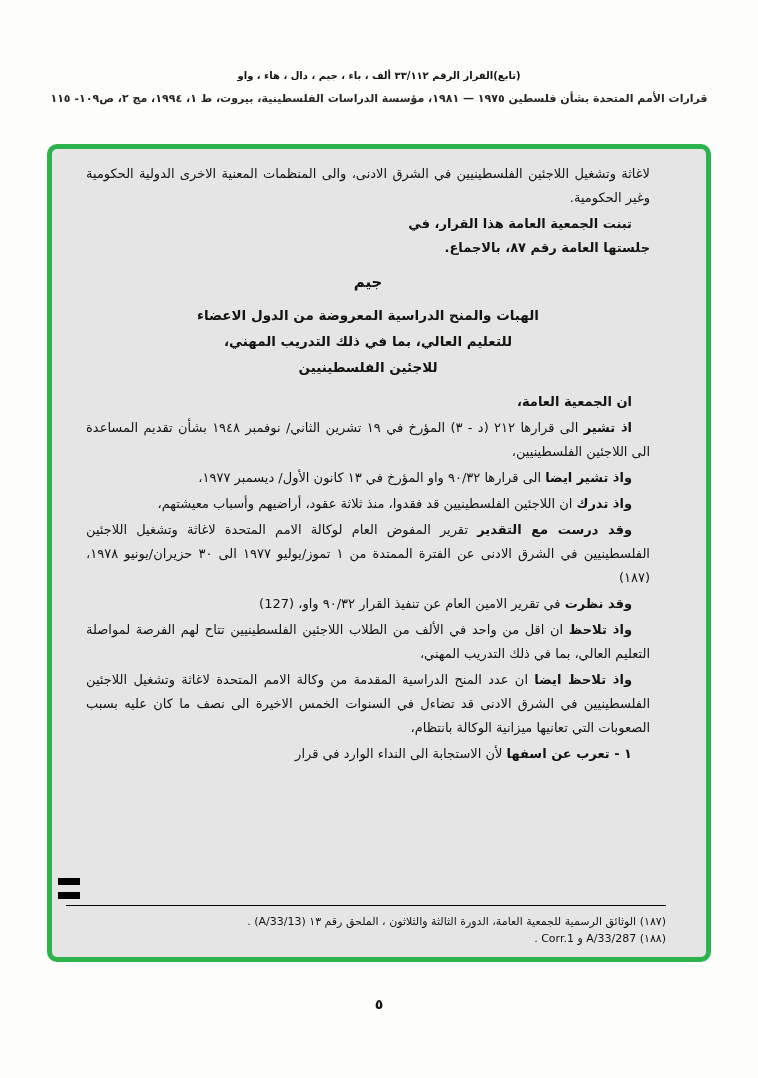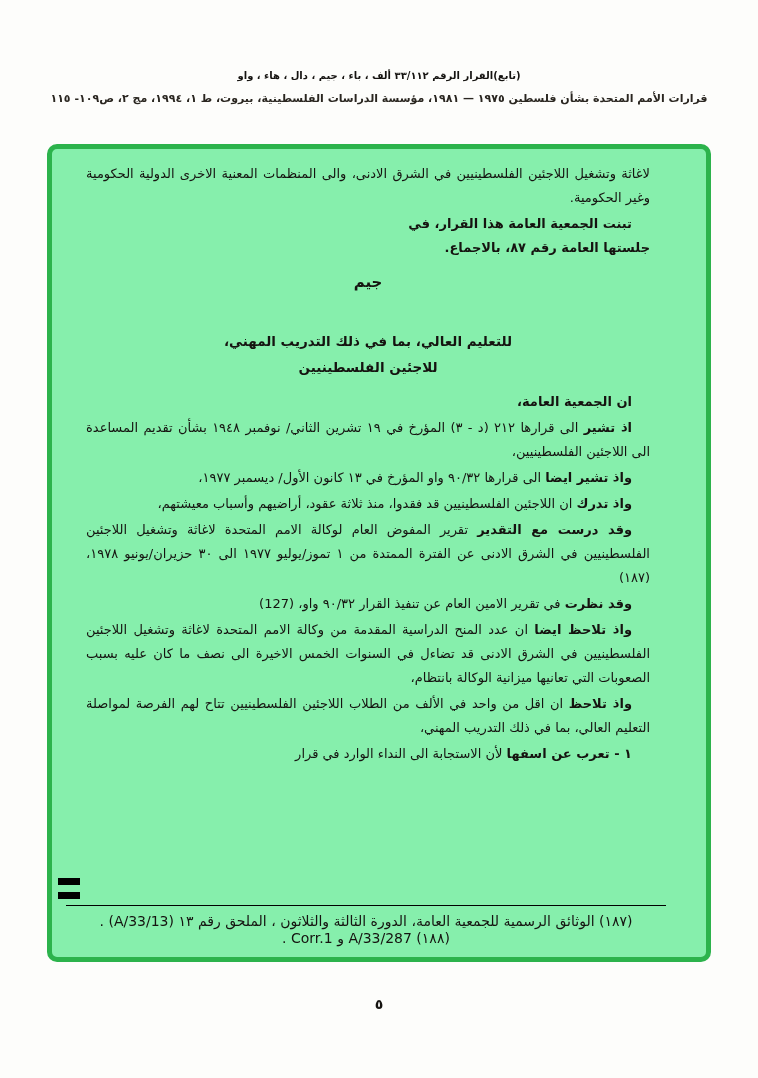--- a/index.html
+++ b/index.html
@@ -14,21 +14,21 @@
   .page-header {
     position:absolute; top:70px; left:0; width:100%;
     text-align:center; direction:rtl;
   }
   .doc-title { font-size:10px; font-weight:bold; letter-spacing:0.2px; }
   .doc-source { margin-top:11px; font-size:11px; font-weight:bold; color:#2a2620; }
   .frame {
     position:absolute; left:47px; top:144px;
     width:664px; height:818px;
     border:5px solid #2cb34c; border-radius:10px;
-    background:#86efac;
+    background:#e5e5e5;
   }
   .content {
     position:absolute; top:13px; right:56px; left:34px;
     direction:rtl; text-align:justify;
     font-size:13px; line-height:24px;
   }
   .content p { margin:0 0 2px 0; }
   p.indent { text-indent:18px; }
   .narrow { width:48%; text-align:right; text-indent:18px; margin-bottom:4px;font-weight:bold; }
   .section-letter {
@@ -41,22 +41,22 @@
   }
   .opening { font-weight:bold; text-indent:18px; margin-bottom:2px; }
   .clause .lead { font-weight:bold; }
   .scan-mark {
     position:absolute; left:6px; width:22px; height:7px; background:#000;
   }
   .mark-1 { top:729px; }
   .mark-2 { top:743px; }
   .footnotes {
     position:absolute; right:40px; left:14px; bottom:10px;
-    direction:rtl; text-align:center;
-    font-size:14px; line-height:17px;
+    direction:rtl; text-align:right;
+    font-size:11px; line-height:17px;
   }
   .fn-rule { border:0; border-top:1.5px solid #000; margin-bottom:7px; }
   .page-number {
     position:absolute; top:996px; left:0; width:100%;
     text-align:center; font-size:14px; font-weight:bold;
   }
 </style>
 </head>
 <body>
 
@@ -66,40 +66,40 @@
 </div>
 
 <div class="frame">
   <div class="content">
     <p>لاغاثة وتشغيل اللاجئين الفلسطينيين في الشرق الادنى، والى المنظمات المعنية الاخرى الدولية الحكومية وغير الحكومية.</p>
     <p class="narrow">تبنت الجمعية العامة هذا القرار، في جلستها العامة رقم ٨٧، بالاجماع.</p>
 
     <div class="section-letter">جيم</div>
 
     <div class="section-title">
-      <br>
+      <span>الهبات والمنح الدراسية المعروضة من الدول الاعضاء</span><br>
       <span>للتعليم العالي، بما في ذلك التدريب المهني،</span><br>
       <span>للاجئين الفلسطينيين</span>
     </div>
 
     <p class="opening">ان الجمعية العامة،</p>
 
     <p class="clause indent"><b class="lead">اذ تشير</b> <span>الى قرارها ٢١٢ (د - ٣) المؤرخ في ١٩ تشرين الثاني/ نوفمبر ١٩٤٨ بشأن تقديم المساعدة الى اللاجئين الفلسطينيين،</span></p>
 
     <p class="clause indent"><b class="lead">واذ تشير ايضا</b> <span>الى قرارها ٩٠/٣٢ واو المؤرخ في ١٣ كانون الأول/ ديسمبر ١٩٧٧،</span></p>
 
     <p class="clause indent"><b class="lead">واذ تدرك</b> <span>ان اللاجئين الفلسطينيين قد فقدوا، منذ ثلاثة عقود، أراضيهم وأسباب معيشتهم،</span></p>
 
     <p class="clause indent"><b class="lead">وقد درست مع التقدير</b> <span>تقرير المفوض العام لوكالة الامم المتحدة لاغاثة وتشغيل اللاجئين الفلسطينيين في الشرق الادنى عن الفترة الممتدة من ١ تموز/يوليو ١٩٧٧ الى ٣٠ حزيران/يونيو ١٩٧٨، (١٨٧)</span></p>
 
     <p class="clause indent"><b class="lead">وقد نظرت</b> <span>في تقرير الامين العام عن تنفيذ القرار ٩٠/٣٢ واو، (127)</span></p>
 
+    <p class="clause indent"><b class="lead">واذ تلاحظ</b> <span>ان اقل من واحد في الألف من الطلاب اللاجئين الفلسطينيين تتاح لهم الفرصة لمواصلة التعليم العالي، بما في ذلك التدريب المهني،</span></p>
+
     <p class="clause indent"><b class="lead">واذ تلاحظ ايضا</b> <span>ان عدد المنح الدراسية المقدمة من وكالة الامم المتحدة لاغاثة وتشغيل اللاجئين الفلسطينيين في الشرق الادنى قد تضاءل في السنوات الخمس الاخيرة الى نصف ما كان عليه بسبب الصعوبات التي تعانيها ميزانية الوكالة بانتظام،</span></p>
-
-    <p class="clause indent"><b class="lead">واذ تلاحظ</b> <span>ان اقل من واحد في الألف من الطلاب اللاجئين الفلسطينيين تتاح لهم الفرصة لمواصلة التعليم العالي، بما في ذلك التدريب المهني،</span></p>
 
     <p class="clause indent"><b class="lead">١ - تعرب عن اسفها</b> <span>لأن الاستجابة الى النداء الوارد في قرار</span></p>
   </div>
 
   <div class="scan-mark mark-1"></div>
   <div class="scan-mark mark-2"></div>
 
   <div class="footnotes">
     <hr class="fn-rule">
     <div>(١٨٧) الوثائق الرسمية للجمعية العامة، الدورة الثالثة والثلاثون ، الملحق رقم ١٣ (A/33/13) .</div>

